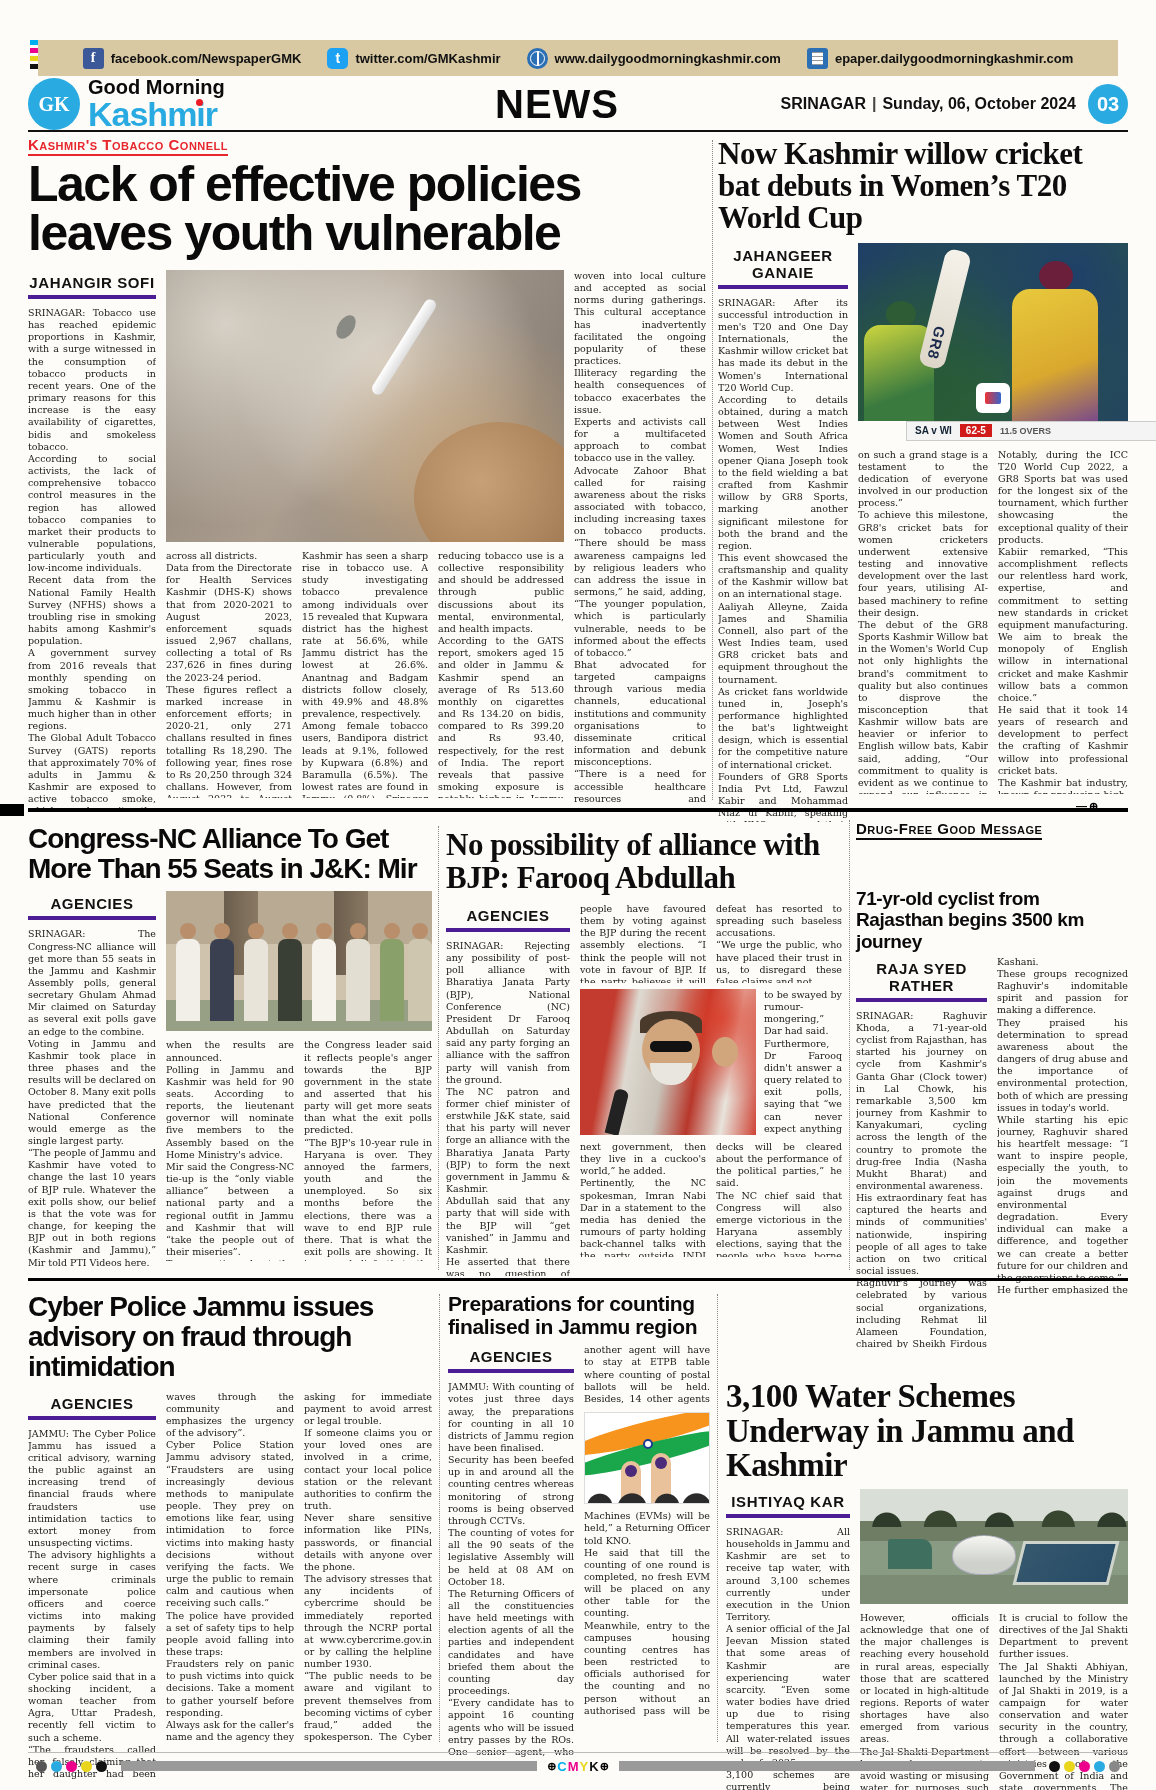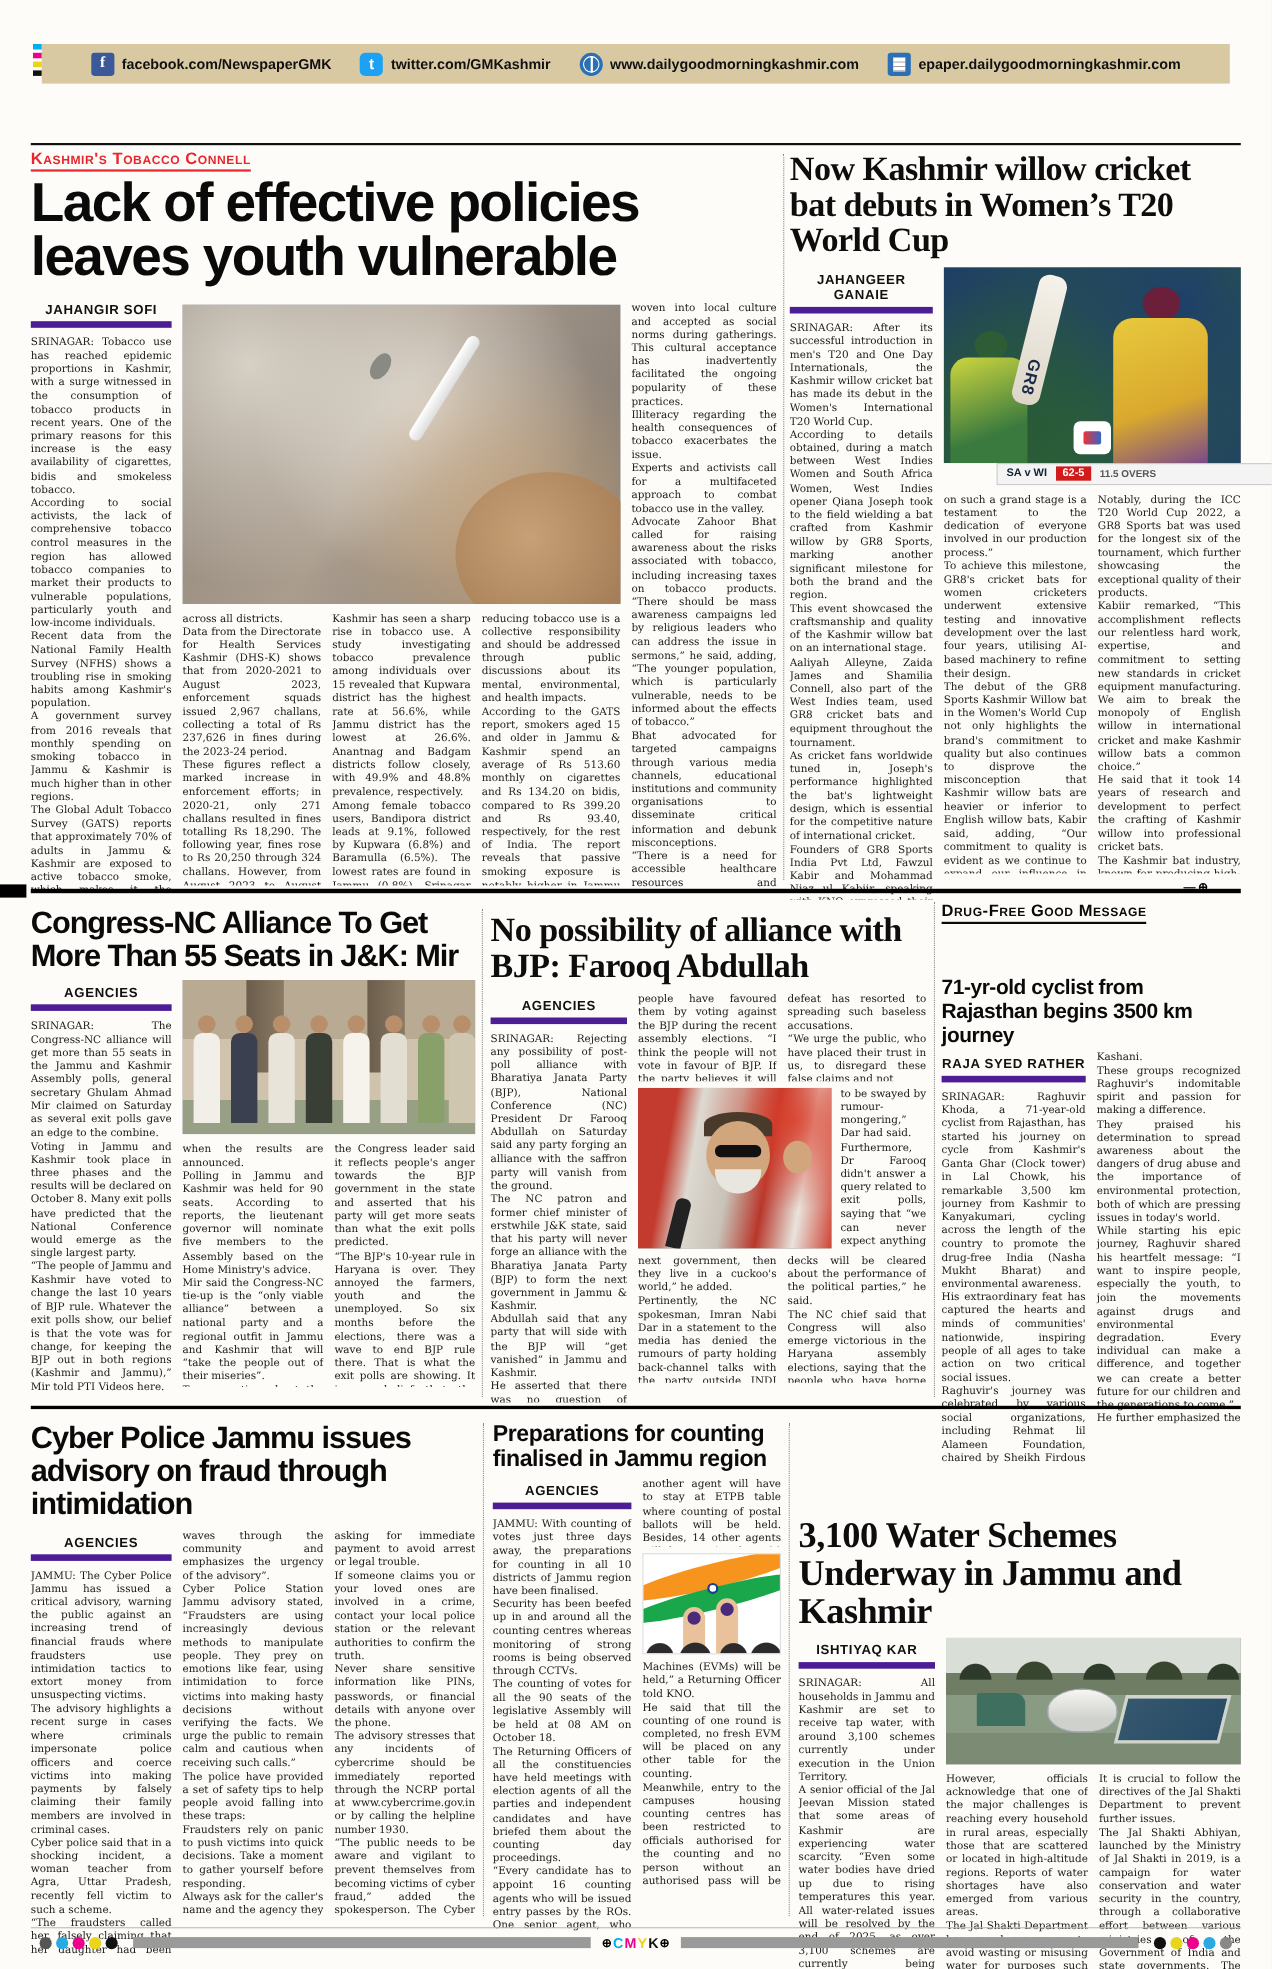--- a/index.html
+++ b/index.html
@@ -44,37 +44,37 @@
   .masthead-rule { position:absolute; left:28px; top:130px; width:1100px; height:2px; background:#111; }
 
   
   .article { position:absolute; }
   .kicker { display:inline-block; font-weight:bold; font-size:15px; font-variant:small-caps;
     letter-spacing:0.5px; padding-bottom:1px; margin-bottom:4px; }
   .kicker.red { color:#e8262d; border-bottom:2px solid #e8262d; }
   .kicker.black { color:#0a0a0a; border-bottom:2px solid #0a0a0a; }
   .hl-sans { font-family:"Liberation Sans", sans-serif; font-weight:bold; color:#0a0a0a; letter-spacing:-1px; }
   .hl-serif { font-family:"Liberation Serif", serif; font-weight:bold; color:#0d0d0d; letter-spacing:-0.5px; }
-  .byline { text-align:center; font-weight:bold; font-size:12px; letter-spacing:0.6px; color:#111;
-    border-bottom:6px solid #4c1d95; padding:4px 0 4px 0; margin-bottom:8px; }
+  .byline { text-align:center; font-weight:bold; font-size:15px; letter-spacing:0.6px; color:#111;
+    border-bottom:4px solid #4c1d95; padding:4px 0 4px 0; margin-bottom:8px; }
   .coltext { font-family:"DejaVu Serif", serif; font-size:9.5px; line-height:1.28; text-align:justify;
     color:#1a1a1a; white-space:pre-line; overflow:hidden; }
   .colrow { display:flex; gap:10px; }
   .photo { position:relative; overflow:hidden; background:#999; }
 
   
   .vdiv { position:absolute; width:0; border-left:1px dotted #888; }
   .hrule { position:absolute; height:4px; background:#000; }
   .rule-tab { position:absolute; background:#000; }
   .rule-endmark { position:absolute; font-size:11px; color:#000; font-weight:bold; letter-spacing:2px; }
 
   
   #art-tobacco { left:28px; top:136px; width:678px; }
   #art-tobacco .hl-sans { font-size:50px; line-height:0.98; letter-spacing:-1.5px; }
-  .t-body { display:flex; gap:10px; margin-top:12px;align-items:center; }
+  .t-body { display:flex; gap:10px; margin-top:12px; }
   .t-c1 { width:128px; flex:0 0 auto; }
   .t-mid { width:398px; flex:0 0 auto; }
   .t-c5 { width:132px; flex:0 0 auto; }
   .t-photo { width:398px; height:272px; }
   .t-midrow { margin-top:8px; height:248px; }
   .t-midrow .coltext { flex:1; height:248px; }
   .t-c1 .coltext { height:505px; }
   .t-c5 .coltext { height:532px; }
 
   
@@ -258,20 +258,37 @@
     <div class="social-item">
       <span class="sicon globe"></span>
       <span>www.dailygoodmorningkashmir.com</span>
     </div>
     <div class="social-item">
       <span class="sicon ep"></span>
       <span>epaper.dailygoodmorningkashmir.com</span>
     </div>
   </div>
 
+  <div class="masthead">
+    <div class="logo">
+      <div class="logo-circle">
+        <span>GK</span>
+      </div>
+      <div class="logo-text">
+        <span class="lt1">Good Morning</span>
+        <span class="lt2">Kashmir</span>
+        <span class="logo-dot"></span>
+      </div>
+    </div>
+    <div class="section-title">NEWS</div>
+    <div class="dateline">
+      <span>SRINAGAR</span><span class="sep">|</span><span>Sunday, 06, October 2024</span>
+    </div>
+    <div class="page-circle">03</div>
+  </div>
   <div class="masthead-rule"></div>
 
   <div class="article" id="art-tobacco">
     <div class="kicker red">Kashmir's Tobacco Connell</div>
     <h1 class="hl-sans">Lack of effective policies leaves youth vulnerable</h1>
     <div class="t-body">
       <div class="t-c1">
         <div class="byline">JAHANGIR SOFI</div>
         <div class="coltext">SRINAGAR: Tobacco use has reached epidemic proportions in Kashmir, with a surge witnessed in the consumption of tobacco products in recent years. One of the primary reasons for this increase is the easy availability of cigarettes, bidis and smokeless tobacco.
 According to social activists, the lack of comprehensive tobacco control measures in the region has allowed tobacco companies to market their products to vulnerable populations, particularly youth and low-income individuals.

